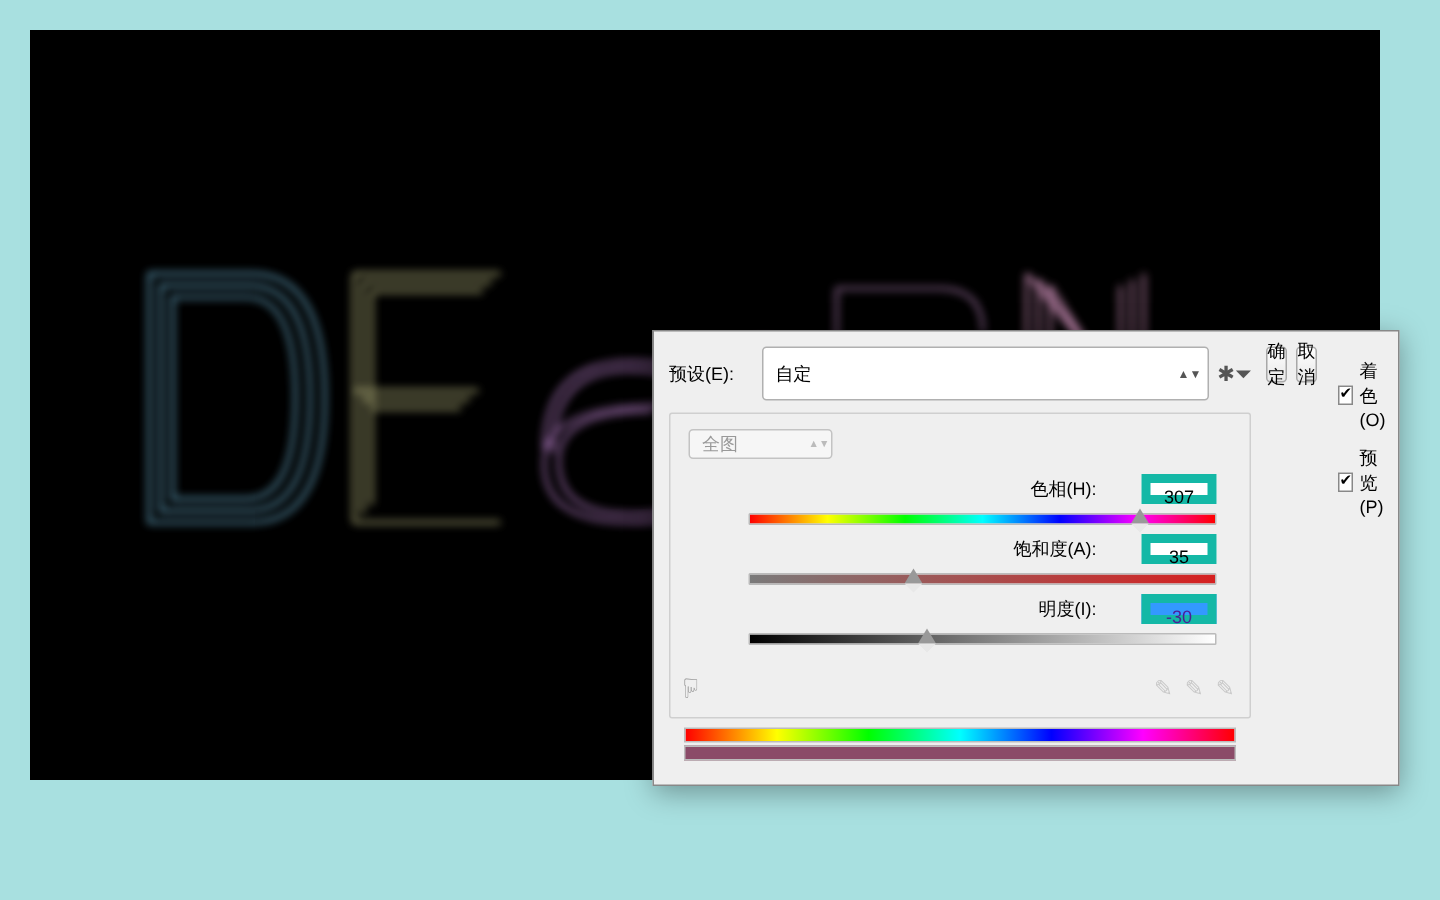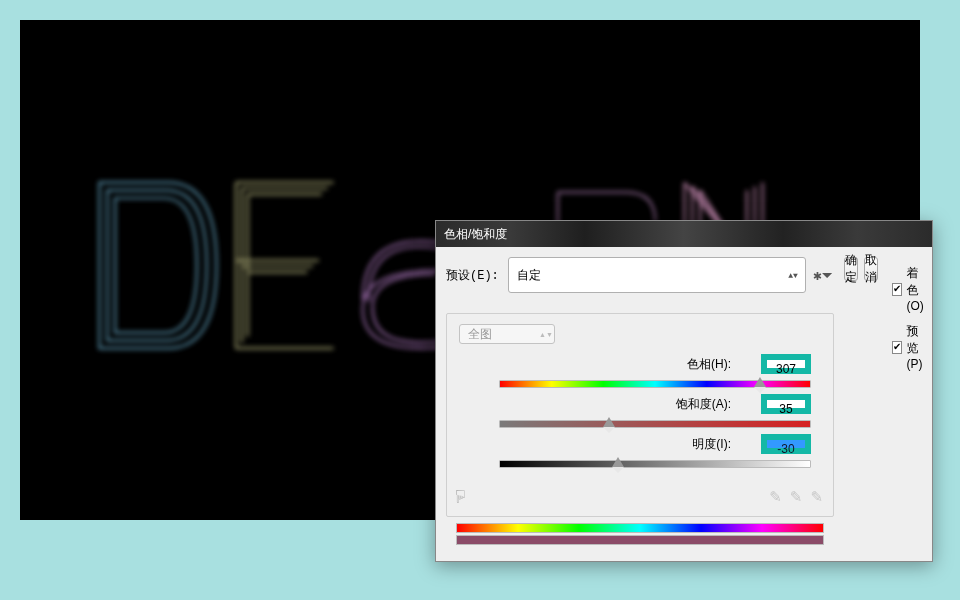--- a/index.html
+++ b/index.html
@@ -48,21 +48,21 @@
     font-size: 12px;
   }
   .body {
     display: flex;
     padding: 10px 10px 14px 10px;
     gap: 10px;
   }
   .main-col { flex: 1; }
   .side-col { width: 78px; display: flex; flex-direction: row; gap: 6px; }
 
-  .row { display: flex; align-items: center; margin-bottom: 8px; gap: 6px; font-family: Liberation Mono, monospace; }
+  .row { display: flex; align-items: center; margin-bottom: 8px; gap: 6px; }
   .preset-label { width: 56px; }
   .dropdown {
     flex: 1;
     height: 36px;
     background: #fff;
     border: 1px solid #b0b0b0;
     border-radius: 3px;
     display: flex;
     align-items: center;
     padding: 0 8px;
@@ -96,21 +96,21 @@
     align-items: center;
     justify-content: center;
     cursor: pointer;
     font-size: 12px;
   }
 
   .sliders-frame {
     border: 1px solid #cfcfcf;
     border-radius: 2px;
     padding: 10px 12px 42px 12px;
-    margin-top: 20px;
+    margin-top: 8px;
     position: relative;
   }
   .master-dd {
     width: 96px;
     height: 20px;
     background: #f6f6f6;
     border: 1px solid #c3c3c3;
     border-radius: 3px;
     display: flex;
     align-items: center;
@@ -148,21 +148,21 @@
     line-height: 18px;
     position: relative;
   }
   .slider-val.hl::before {
     content: '';
     position: absolute;
     left: -4px; top: -3px; right: -4px; bottom: -3px;
     background: rgba(125,205,220,0.45);
     z-index: -1;
   }
-  .slider-val.sel { background: #3399ff; color: #0f172a; }
+  .slider-val.sel { background: #3399ff; color: #4c1d95; }
 
   .track {
     height: 8px;
     margin: 6px 10px 0 40px;
     position: relative;
     border: 1px solid #bbb;
     border-radius: 1px;
   }
   .track.hue { background: linear-gradient(90deg,#f00,#ff0,#0f0,#0ff,#00f,#f0f,#f00); }
   .track.sat { background: linear-gradient(90deg,#7a7a7a,#d62020); }
@@ -265,23 +265,20 @@
       <g stroke="#e29ecb" stroke-width="2" fill="none" filter="url(#g)" opacity="0.85">
         <path d="M620 10 L620 110 M620 10 L700 110 M700 10 L700 110"></path>
         <path d="M628 14 L628 104 M628 14 L692 100 M692 14 L692 104"></path>
         <path d="M636 18 L636 98 M636 18 L684 92 M684 18 L684 98"></path>
       </g>
     </svg>
   </div>
 </div>
 
 <div class="dialog">
-  <div class="titlebar">
-    <span>色相/饱和度</span>
-  </div>
   <div class="body">
     <div class="main-col">
       <div class="row">
         <span class="preset-label">预设(E):</span>
         <div class="dropdown">
           <span>自定</span>
           <span class="arrows">▲▼</span>
         </div>
         <div class="gear">
           <span>✱⏷</span>

